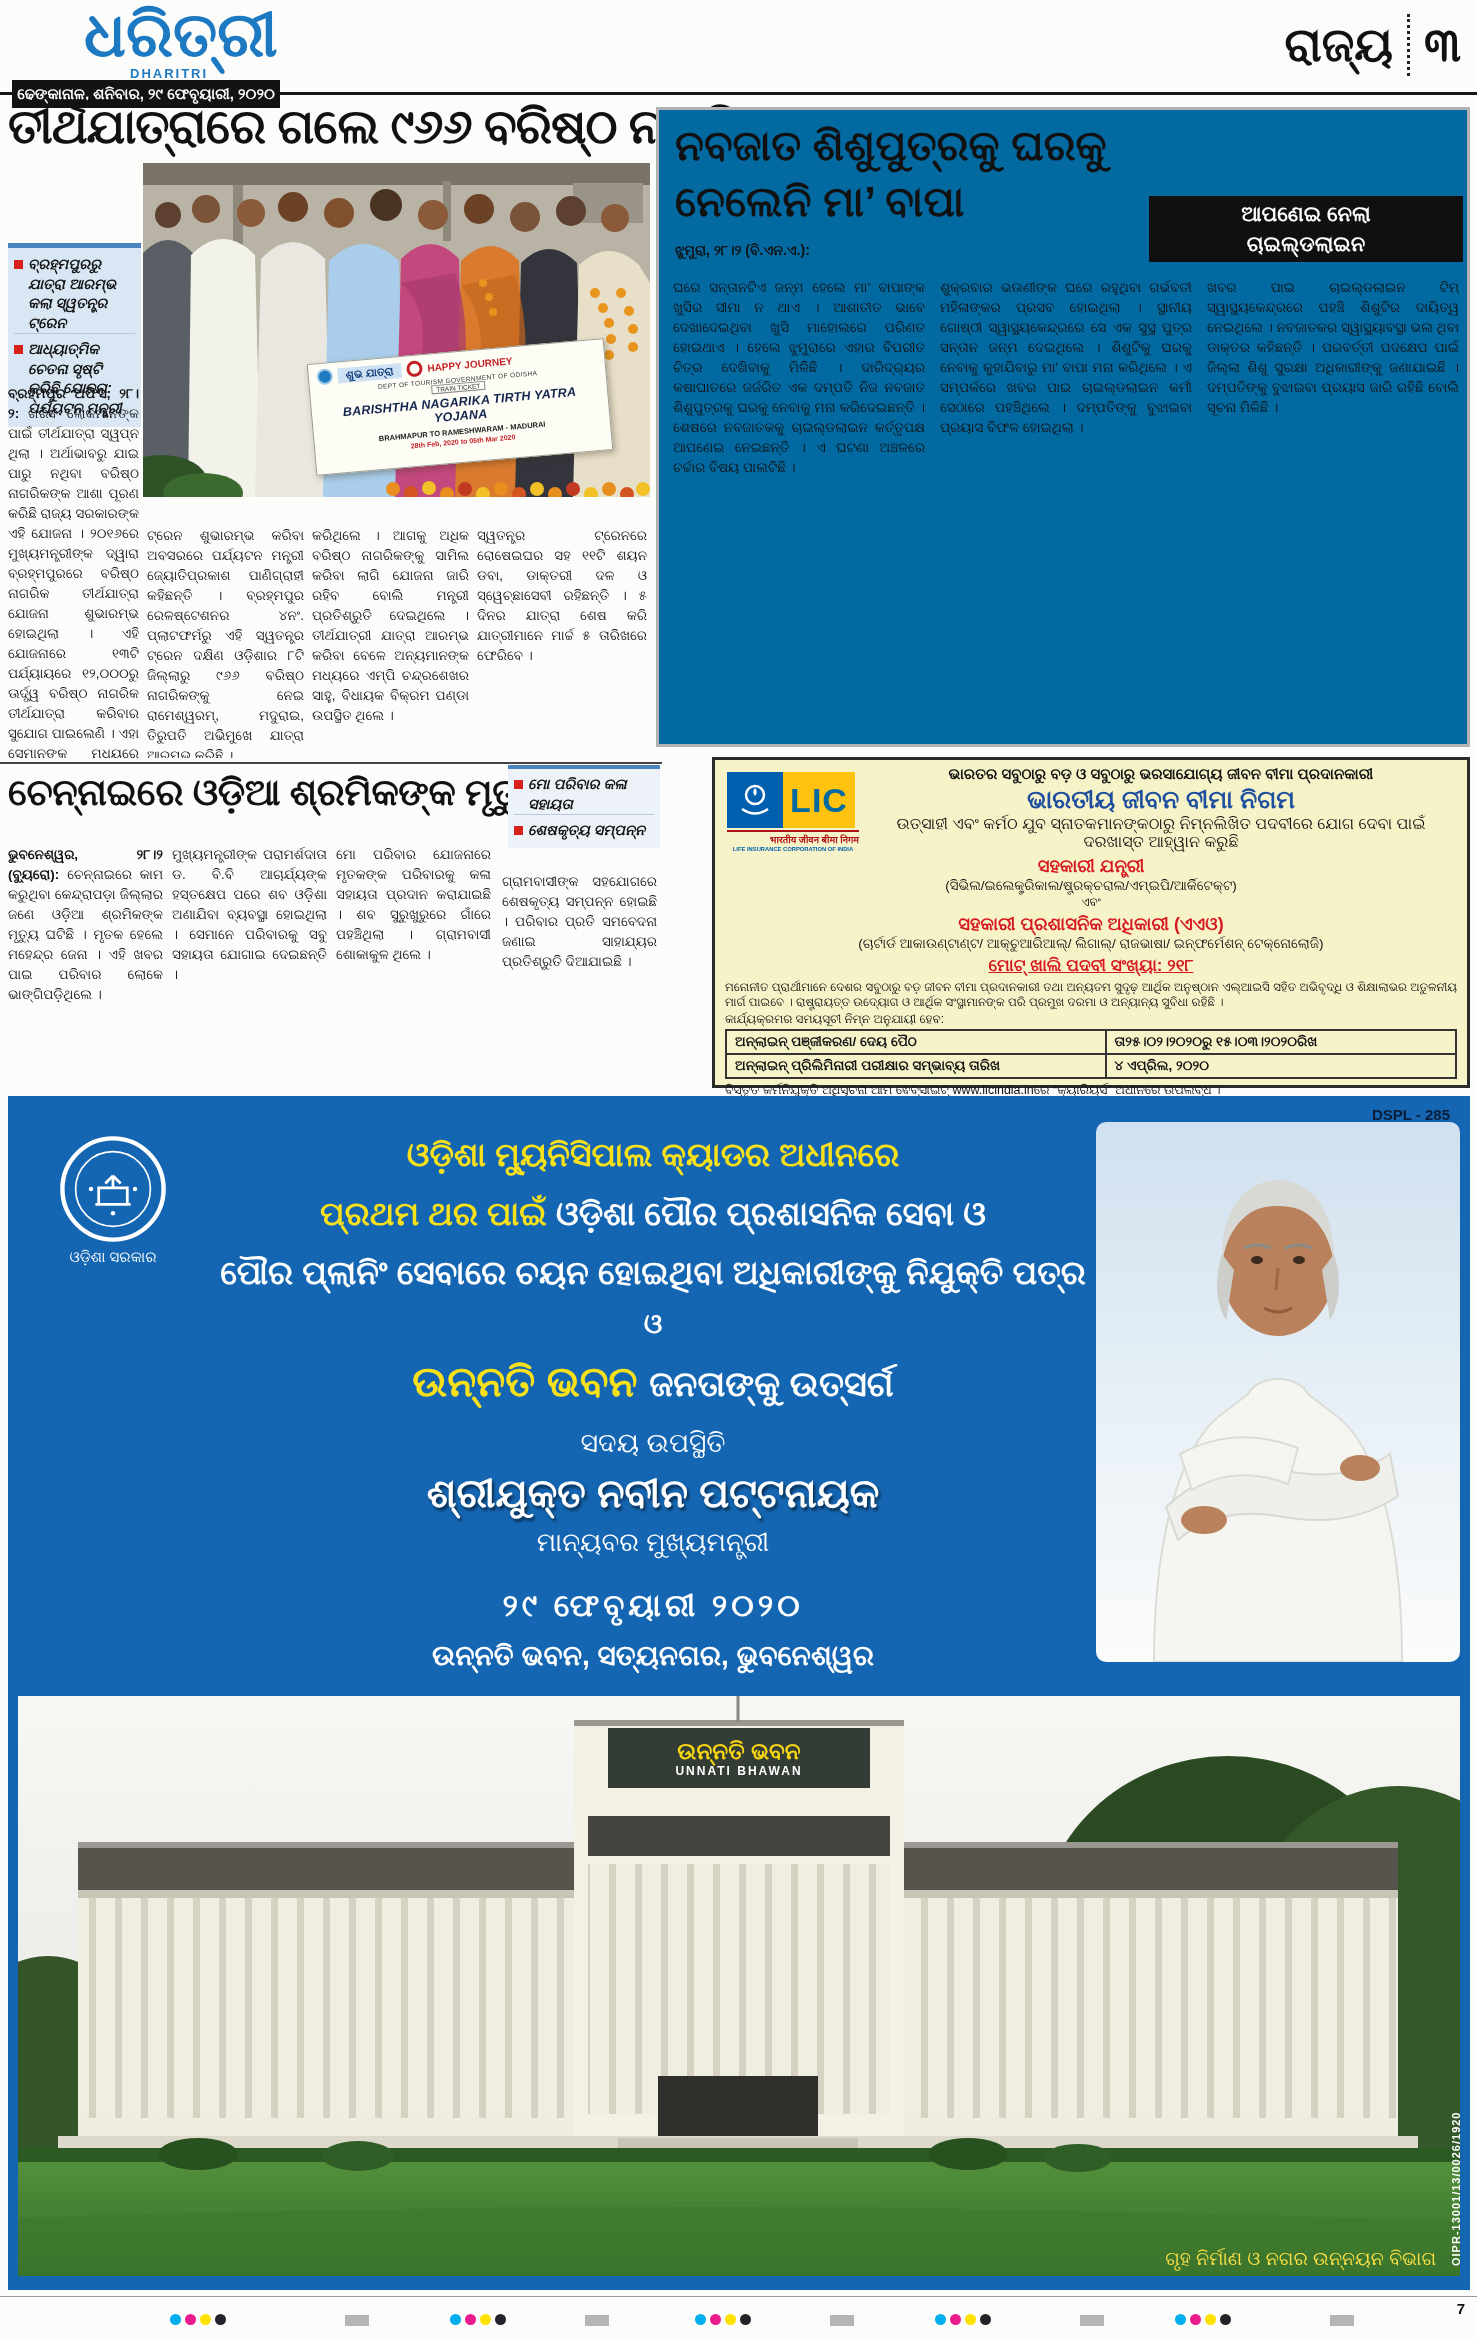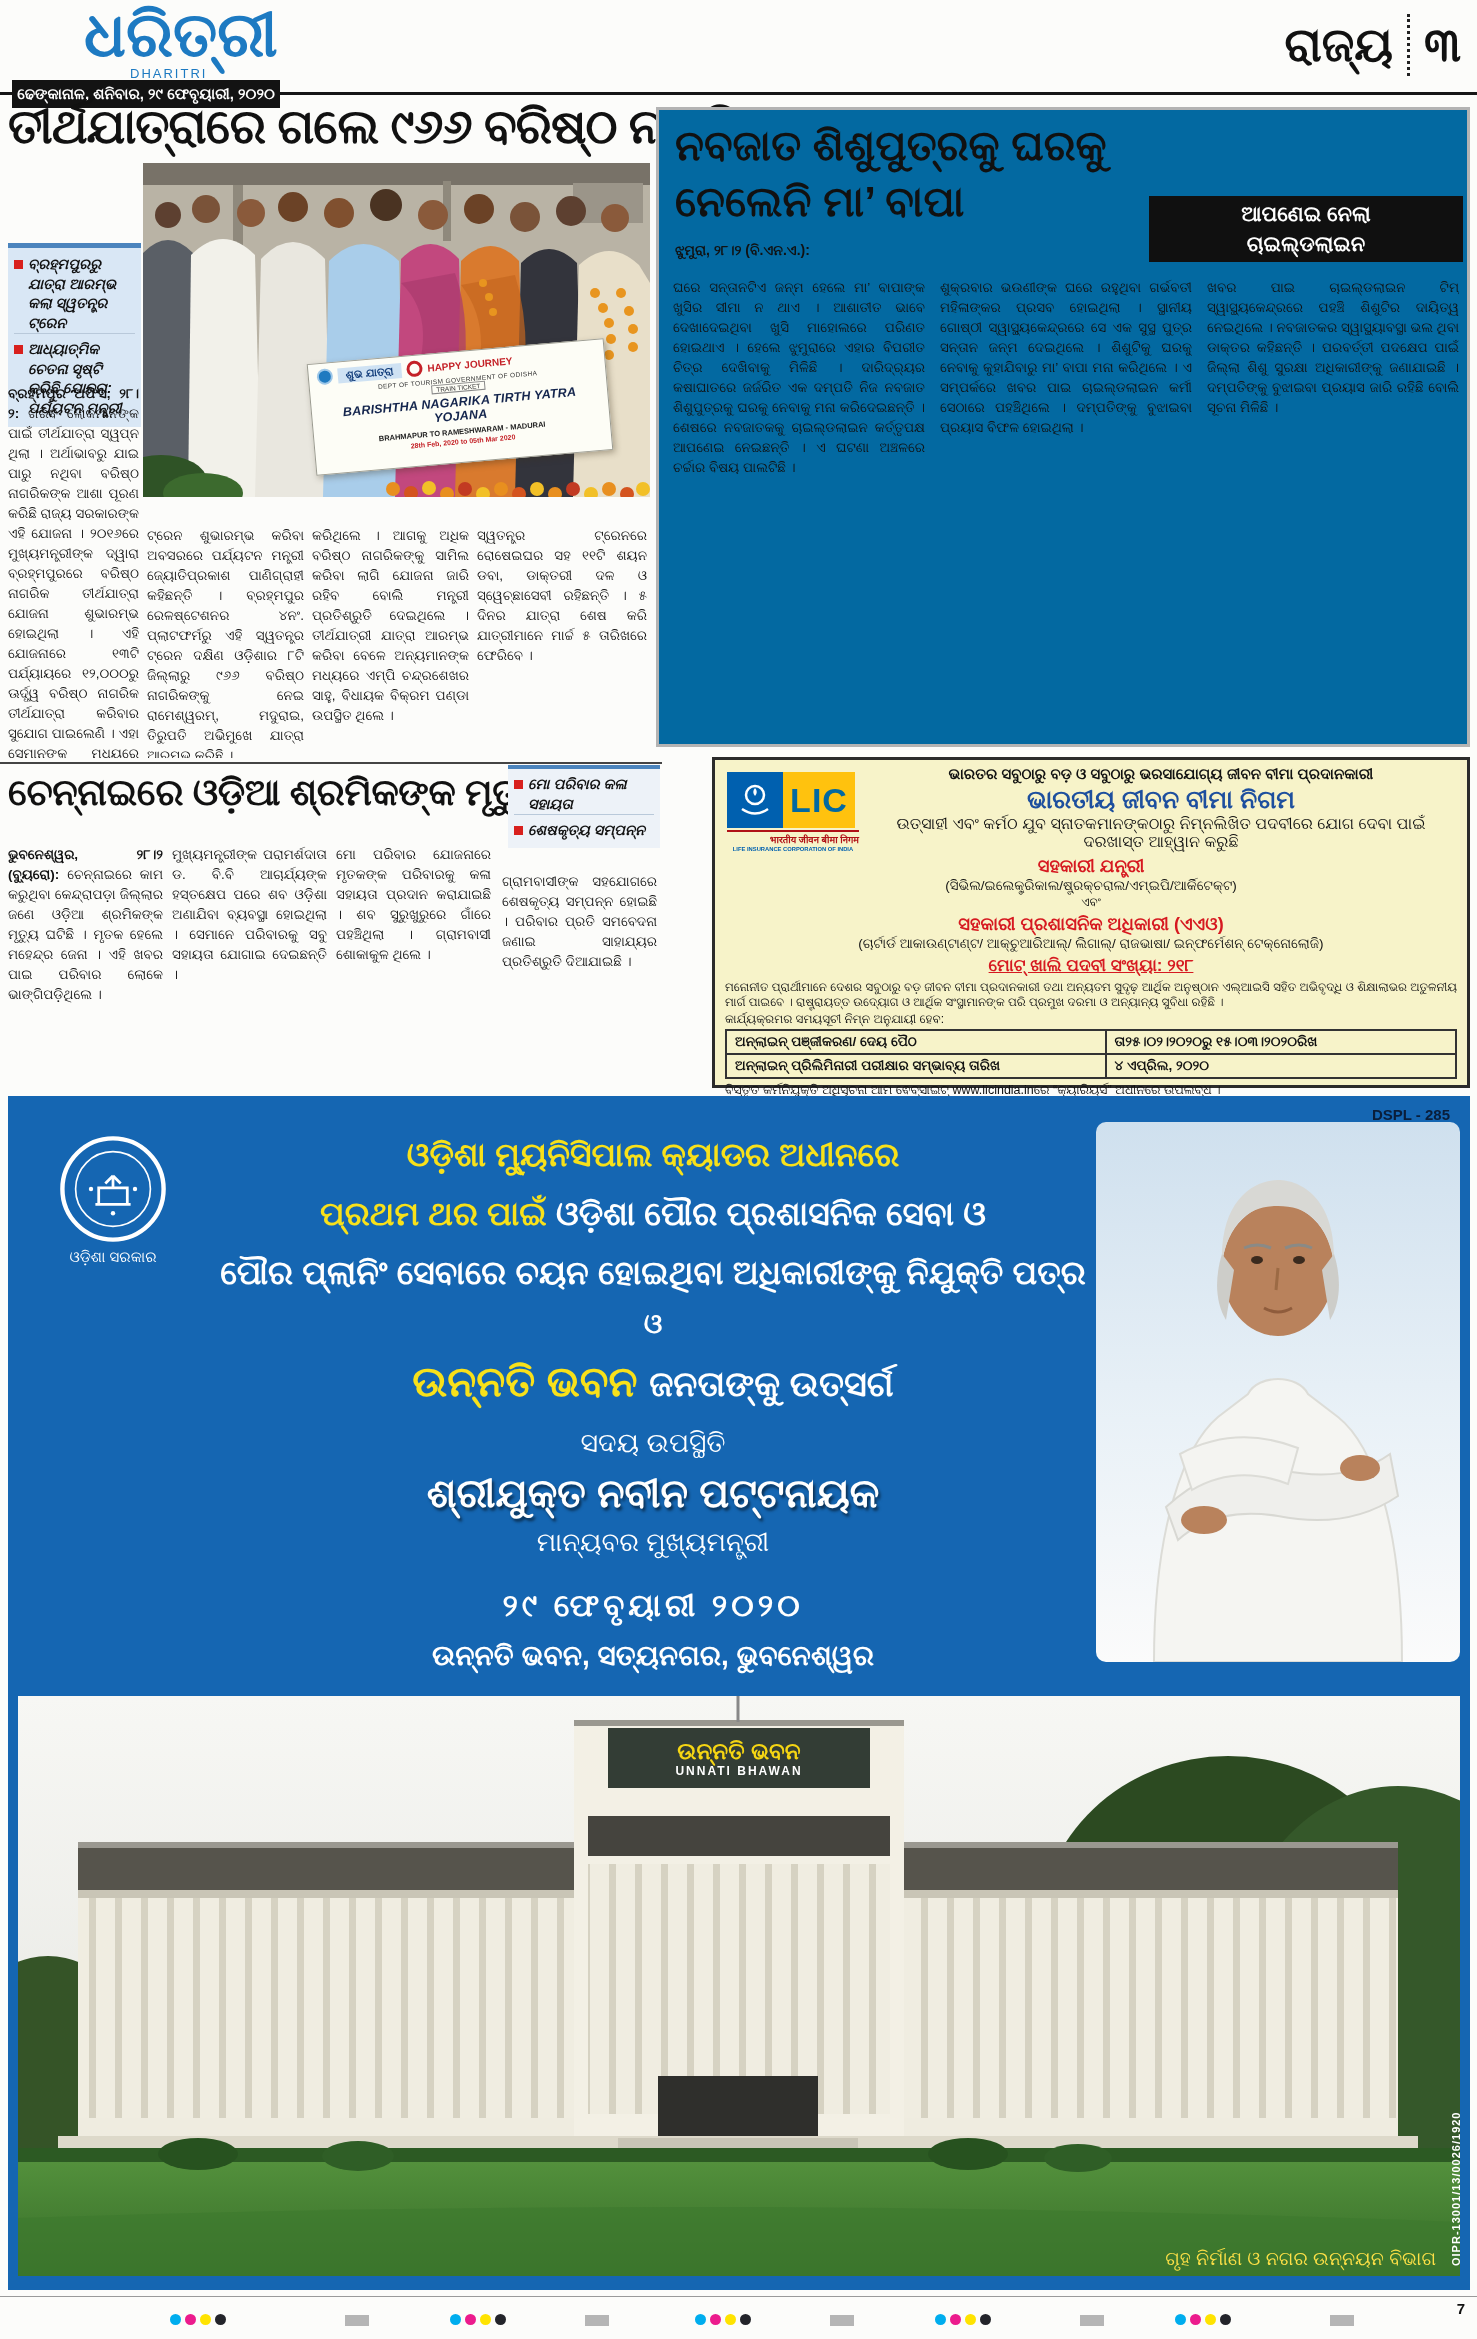--- a/index.html
+++ b/index.html
@@ -2,21 +2,21 @@
 <html><head>
 <meta charset="utf-8">
 <style>
   * { margin:0; padding:0; box-sizing:border-box; }
   body { background:#888; font-family:"Liberation Sans","DejaVu Sans",sans-serif; color:#111; }
   #page { position:relative; width:1477px; height:2339px; background:#fcfcfa; margin:0 auto; overflow:hidden; }
   .abs { position:absolute; }
 
   
   .logo-odia { left:84px; top:0px; font-size:62px; font-weight:bold; color:#1d7ac2; line-height:70px; }
-  .logo-latin { left:130px; top:66px; font-size:13px; font-weight:normal; color:#1d7ac2; letter-spacing:2px; }
+  .logo-latin { left:130px; top:66px; font-size:13px; font-weight:bold; color:#1d7ac2; letter-spacing:2px; }
   .section-wrap { right:16px; top:14px; display:flex; align-items:center; }
   .section-label { font-size:47px; font-weight:bold; }
   .section-div { border-left:3px dotted #222; height:62px; margin:0 14px; }
   .section-pageno { font-size:47px; font-weight:bold; }
   .head-rule { left:0; top:92px; width:1477px; height:3px; background:#161616; }
   .date-bar { left:12px; top:80px; width:268px; height:28px; background:#131313; color:#fff;
               font-size:15px; font-weight:bold; display:flex; align-items:center; justify-content:center; }
 
   
   .a1-head { left:8px; top:99px; width:655px; font-size:48px; font-weight:bold; white-space:nowrap; letter-spacing:-1px; }

